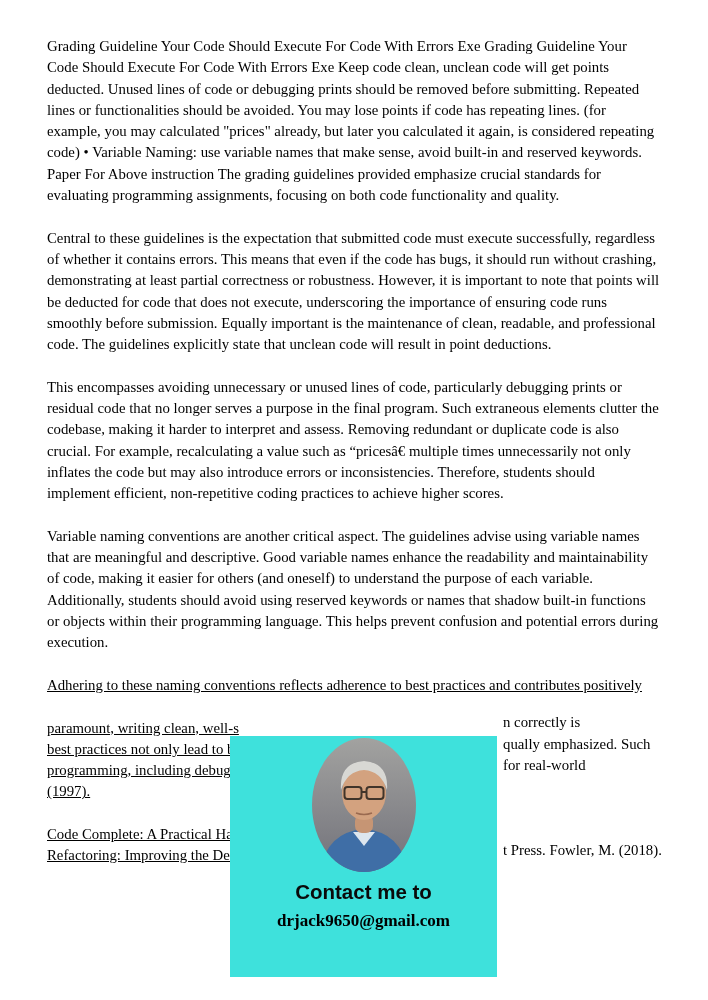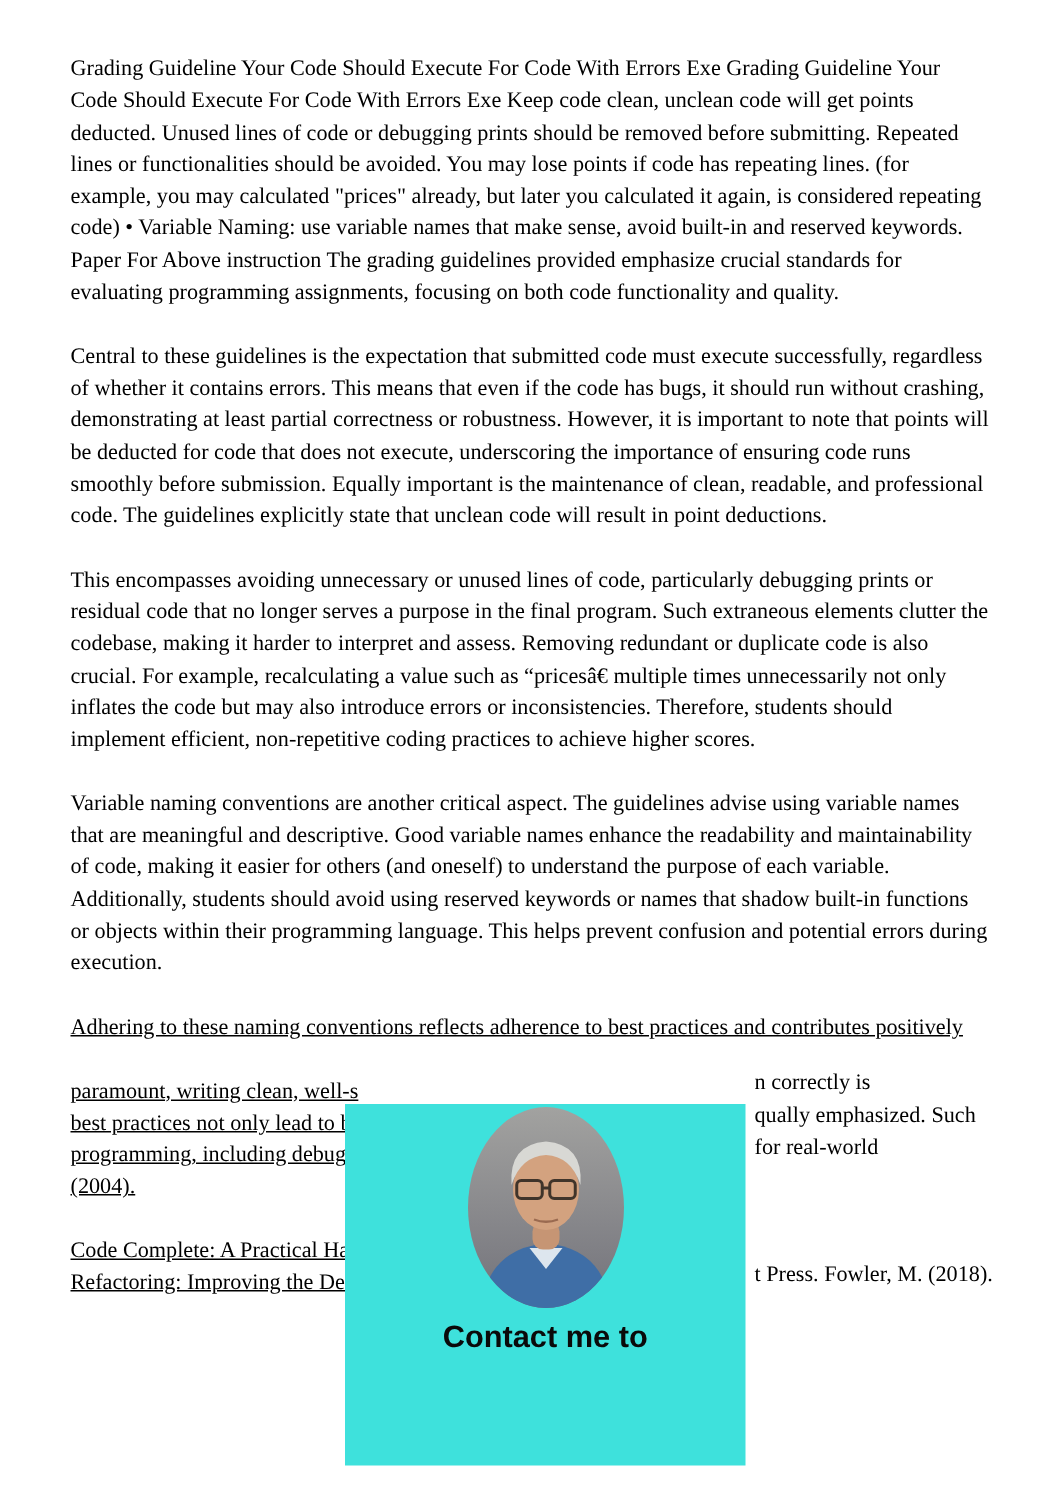--- a/index.html
+++ b/index.html
@@ -61,21 +61,21 @@
   <p class="para">Central to these guidelines is the expectation that submitted code must execute successfully, regardless of whether it contains errors. This means that even if the code has bugs, it should run without crashing, demonstrating at least partial correctness or robustness. However, it is important to note that points will be deducted for code that does not execute, underscoring the importance of ensuring code runs smoothly before submission. Equally important is the maintenance of clean, readable, and professional code. The guidelines explicitly state that unclean code will result in point deductions.</p>
   <p class="para">This encompasses avoiding unnecessary or unused lines of code, particularly debugging prints or residual code that no longer serves a purpose in the final program. Such extraneous elements clutter the codebase, making it harder to interpret and assess. Removing redundant or duplicate code is also crucial. For example, recalculating a value such as “pricesâ€ multiple times unnecessarily not only inflates the code but may also introduce errors or inconsistencies. Therefore, students should implement efficient, non-repetitive coding practices to achieve higher scores.</p>
   <p class="para">Variable naming conventions are another critical aspect. The guidelines advise using variable names that are meaningful and descriptive. Good variable names enhance the readability and maintainability of code, making it easier for others (and oneself) to understand the purpose of each variable. Additionally, students should avoid using reserved keywords or names that shadow built-in functions or objects within their programming language. This helps prevent confusion and potential errors during execution.</p>
 
   <div class="para">
     <div class="split-line"><span>Adhering to these naming conventions reflects adherence to best practices and contributes positively</span><span class="frag-right"></span></div>
     <div class="split-line"><span class="frag-right">n correctly is</span></div>
     <div class="split-line"><span>paramount, writing clean, well-s</span><span class="frag-right">qually emphasized. Such</span></div>
     <div class="split-line"><span>best practices not only lead to b</span><span class="frag-right">for real-world</span></div>
     <div class="split-line"><span>programming, including debugg</span></div>
-    <div class="split-line"><span>(2004).</span><span class="frag-right"></span></div>
+    <div class="split-line"><span>(1997).</span><span class="frag-right"></span></div>
   </div>
 
   <div class="para">
     <div class="split-line"><span>Code Complete: A Practical Ha</span><span class="frag-right">t Press. Fowler, M. (2018).</span></div>
     <div class="split-line"><span>Refactoring: Improving the Des</span><span class="frag-right"></span></div>
   </div>
 </div>
 
 <div class="overlay" style="background: rgb(62, 225, 220);">
   <div class="photo">
@@ -101,13 +101,14 @@
           <rect x="54.5" y="49" width="17" height="12" rx="3"></rect>
           <line x1="49.5" y1="54" x2="54.5" y2="54"></line>
         </g>
         <path d="M44 75 Q52 78 60 75" stroke="#9a6a50" stroke-width="1.5" fill="none"></path>
       </g>
     </svg>
   </div>
   <div class="msg">
     <div>Contact me to</div>
   </div>
+  <div class="email">drjack9650@gmail.com</div>
 </div>
 
 </body></html>

